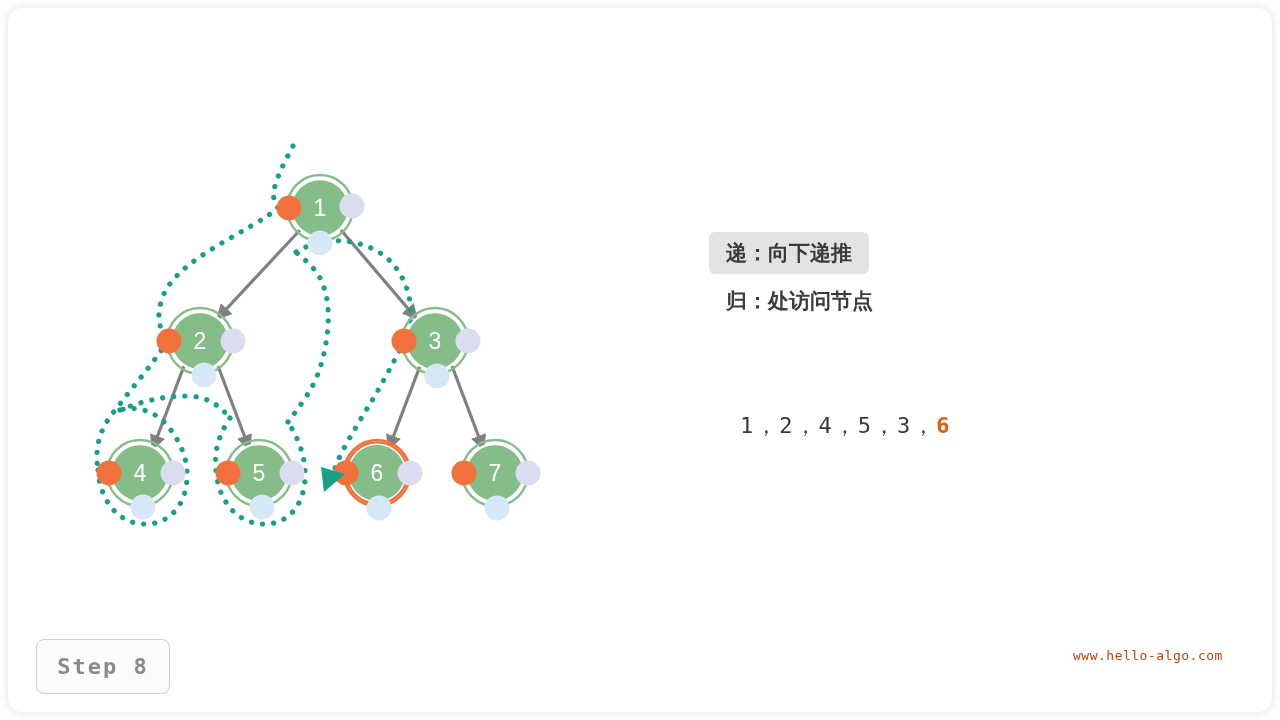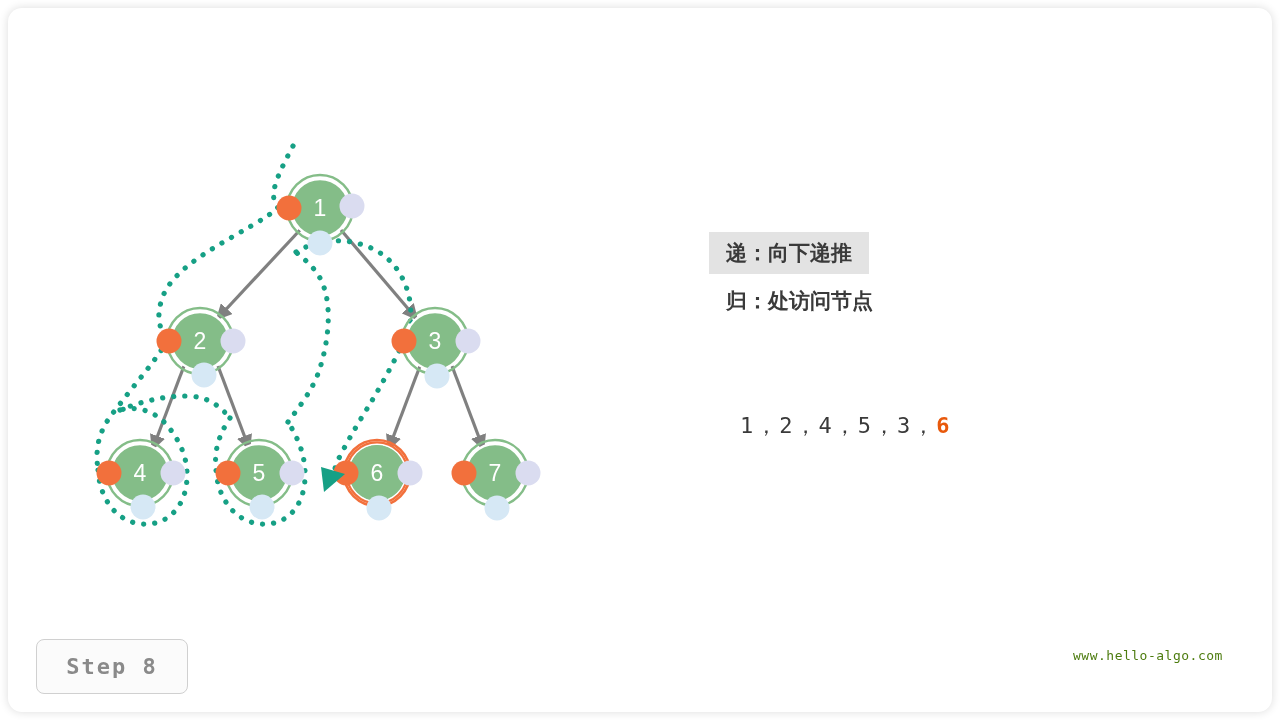--- a/index.html
+++ b/index.html
@@ -50,21 +50,21 @@
   .legend-row {
     font-size: 21px;
     color: #3a3a3a;
     line-height: 1.0;
     white-space: nowrap;
   }
 
   .legend-hl {
     display: inline-block;
     background: #e3e3e3;
-    border-radius: 0;
+    border-radius: 6px;
     padding: 10px 17px 11px 17px;
     margin-left: -17px;
   }
 
   .legend-row.second {
     margin-top: 16px;
     padding-left: 0px;
   }
 
   .bold { font-weight: bold; }
@@ -103,21 +103,21 @@
   #order-seq .cur {
     color: #e8590c;
     font-weight: bold;
   }
 
   
   #step-badge {
     position: absolute;
     left: 36px;
     top: 639px;
-    width: 152px;
+    width: 134px;
     height: 55px;
     box-sizing: border-box;
     border: 1px solid #d0d0d0;
     border-radius: 8px;
     background: #fbfbfb;
     color: #8a8a8a;
     font-family: "DejaVu Sans Mono", "Liberation Mono", monospace;
     font-size: 22px;
     font-weight: bold;
     letter-spacing: 2px;
@@ -126,21 +126,21 @@
     justify-content: center;
   }
 
   
   #watermark {
     position: absolute;
     left: 1073px;
     top: 648px;
     font-family: "DejaVu Sans Mono", "Liberation Mono", monospace;
     font-size: 13px;
-    color: #4d7c0f;
+    color: #c2410c;
     letter-spacing: 0.5px;
     white-space: nowrap;
   }
 
   .node-label {
     font-family: "Liberation Sans", "DejaVu Sans", sans-serif;
     font-size: 23px;
     fill: #ffffff;
   }
 </style>

